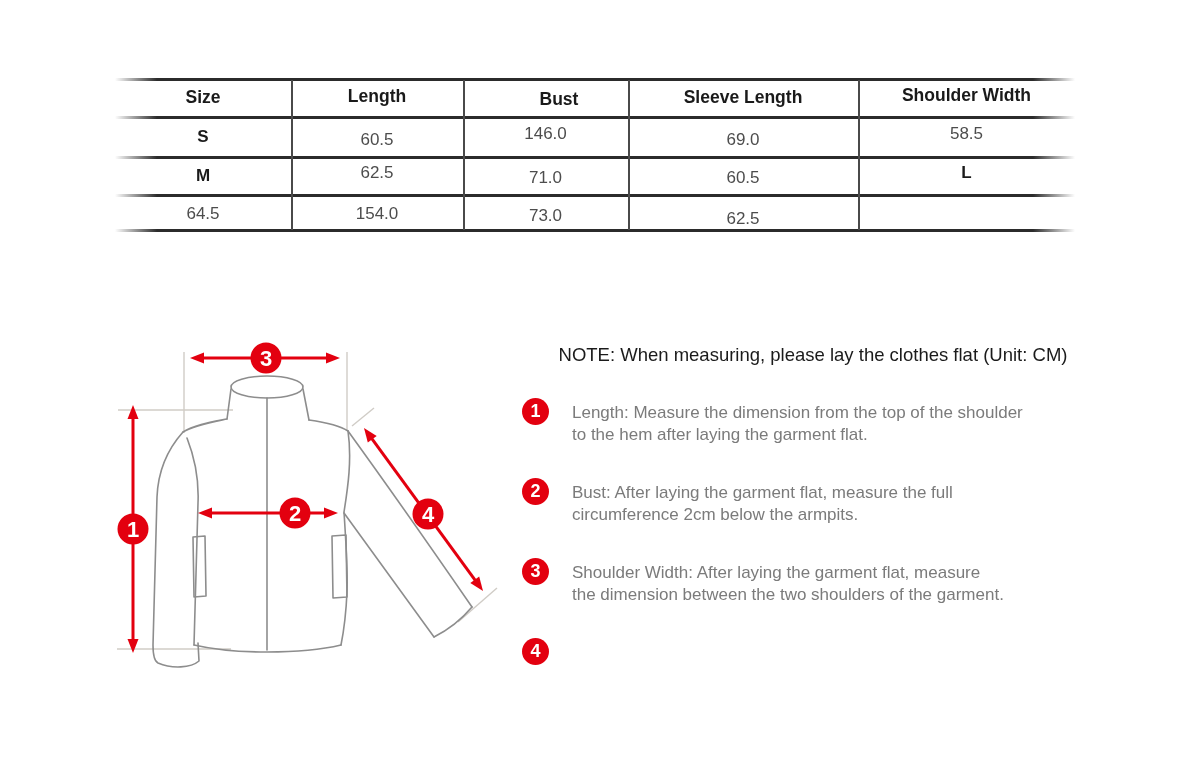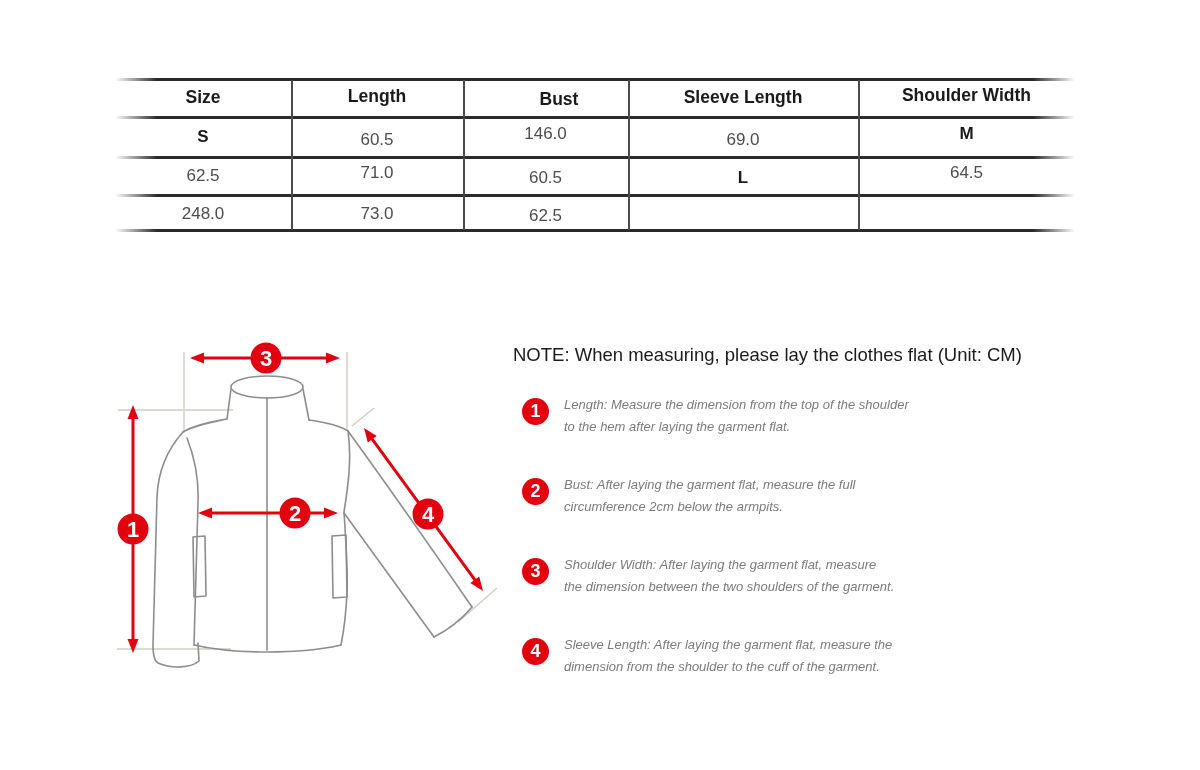--- a/index.html
+++ b/index.html
@@ -33,59 +33,59 @@
   .size-grid .cell:nth-child(15){transform:translateY(-3px);}
   .size-grid .cell:nth-child(18){transform:translateY(2px);}
   .size-grid .cell:nth-child(19){transform:translateY(5px);}
   .hline{
     position:absolute;left:0;right:0;height:3px;
     background:linear-gradient(to right,rgba(43,43,43,0) 0,#2b2b2b 42px,#2b2b2b calc(100% - 42px),rgba(43,43,43,0) 100%);
   }
   .vline{position:absolute;top:2px;bottom:2px;width:2px;background:#4a4a4a;}
   
   .note{position:absolute;left:513px;top:344px;width:600px;}
-  .note-heading{font-size:18.5px;color:#1b1b1b;white-space:nowrap;}
+  .note-heading{font-size:18.5px;color:#1b1b1b;white-space:nowrap;text-align:center;}
   .note-item{position:absolute;left:9px;display:flex;align-items:flex-start;gap:15px;width:575px;}
   .note-item .badge{
     flex:0 0 27px;width:27px;height:27px;border-radius:50%;
     background:#e3000f;color:#ffffff;font-weight:bold;font-size:18px;
     display:flex;align-items:center;justify-content:center;margin-top:4px;
   }
   .note-item p{
-    margin:0;font-size:13px;line-height:21.5px;color:#7b7b7b;
+    margin:8px;font-size:17px;line-height:21.5px;color:#7b7b7b;
     white-space:pre-line;
-    font-style:italic;
   }
   
   .diagram-svg{position:absolute;left:100px;top:320px;width:420px;height:370px;}
 </style>
 </head>
 <body>
 
 <div class="size-table">
   <div class="size-grid">
     <div class="cell hdr">Size</div>
     <div class="cell hdr">Length</div>
     <div class="cell hdr">Bust</div>
     <div class="cell hdr">Sleeve Length</div>
     <div class="cell hdr">Shoulder Width</div>
 
     <div class="cell sz">S</div>
     <div class="cell">60.5</div>
     <div class="cell">146.0</div>
     <div class="cell">69.0</div>
+    <div class="cell">58.5</div>
 
     <div class="cell sz">M</div>
     <div class="cell">62.5</div>
     <div class="cell">71.0</div>
     <div class="cell">60.5</div>
 
     <div class="cell sz">L</div>
     <div class="cell">64.5</div>
-    <div class="cell">248.0</div>
+    <div class="cell">154.0</div>
     <div class="cell">73.0</div>
     <div class="cell">62.5</div>
   </div>
   <div class="hline" style="top:0"></div>
   <div class="hline" style="top:38px"></div>
   <div class="hline" style="top:78px"></div>
   <div class="hline" style="top:116px"></div>
   <div class="hline" style="top:151px"></div>
   <div class="vline" style="left:176px"></div>
   <div class="vline" style="left:348px"></div>
@@ -181,16 +181,14 @@
   </div>
 
   <div class="note-item" style="top:210px">
     <span class="badge">3</span>
     <p>Shoulder Width: After laying the garment flat, measure
 the dimension between the two shoulders of the garment.</p>
   </div>
 
   <div class="note-item" style="top:290px">
     <span class="badge">4</span>
-    <p>Sleeve Length: After laying the garment flat, measure the
-dimension from the shoulder to the cuff of the garment.</p>
   </div>
 </div>
 
 </body></html>

